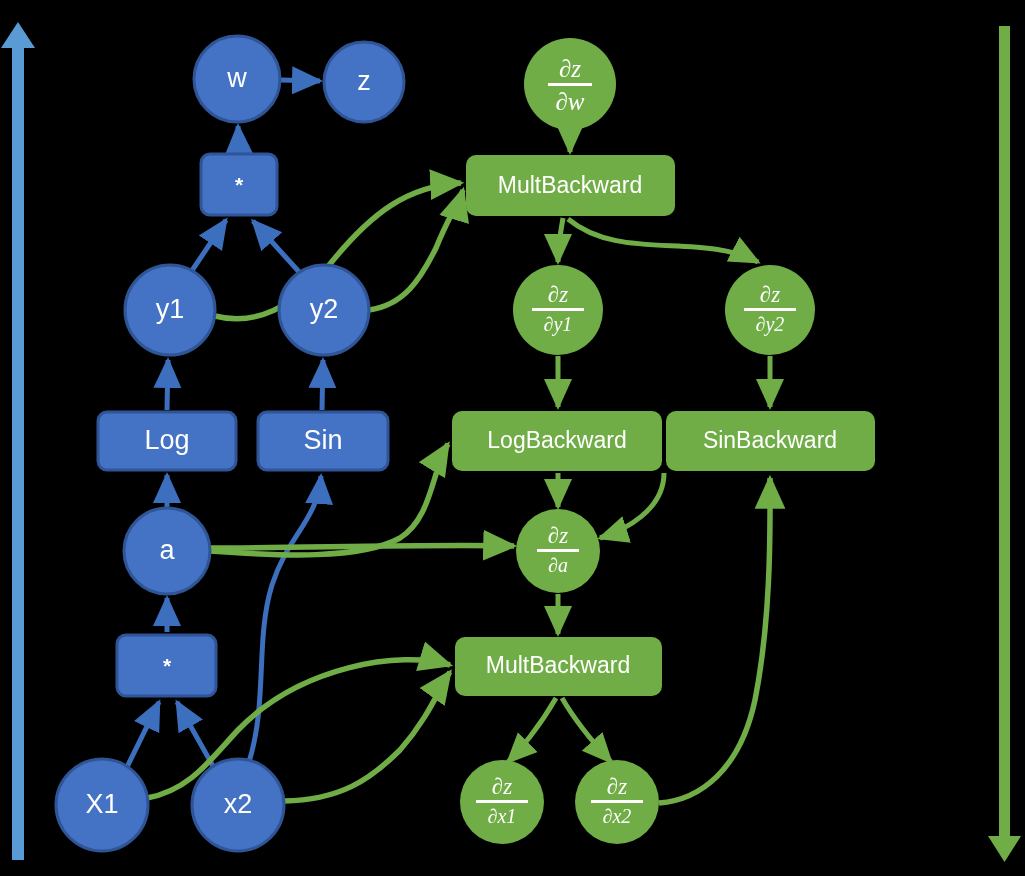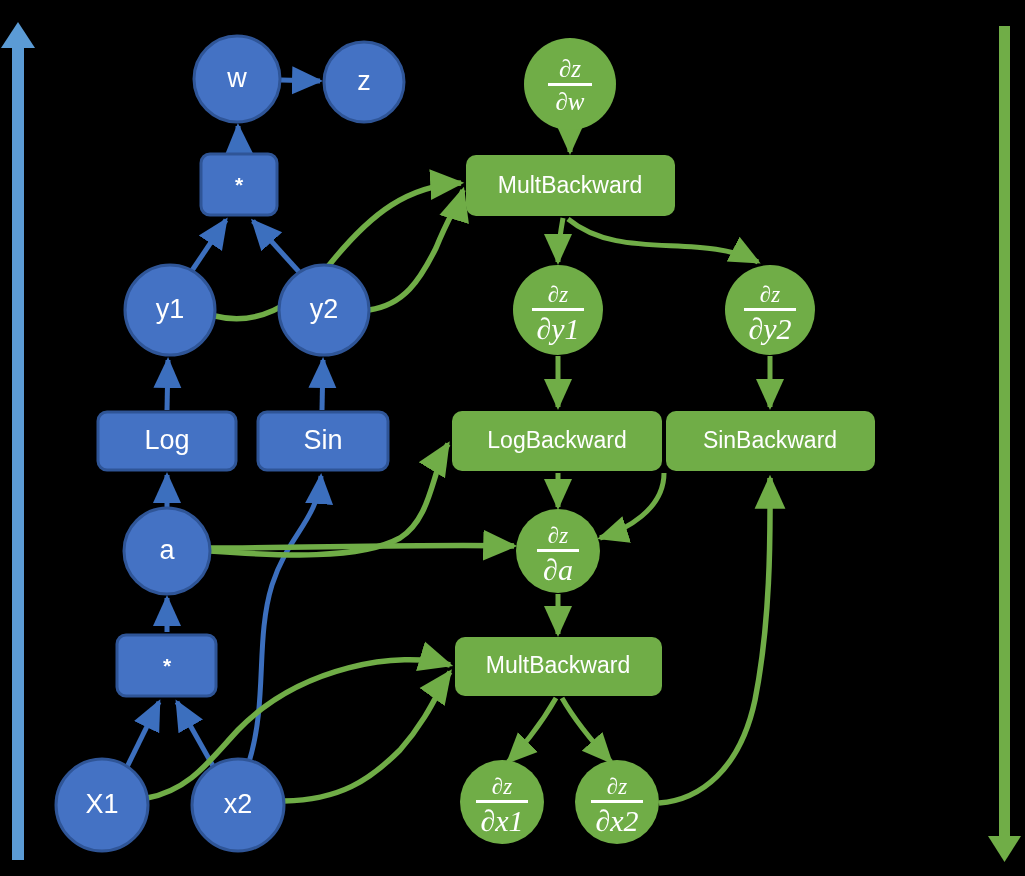--- a/index.html
+++ b/index.html
@@ -58,21 +58,21 @@
   .frac-bar {
     height: 2.5px;
     background: #ffffff;
     margin: 1px auto 2px auto;
   }
   .frac-den {
     font-size: 25px;
     padding: 1px 4px 0 4px;
   }
   .frac-small .frac-num { font-size: 23px; }
-  .frac-small .frac-den { font-size: 30px; }
+  .frac-small .frac-den { font-size: 20px; }
 </style>
 </head>
 <body>
 
 <div id="canvas">
 
   <svg id="graph-svg" viewBox="0 0 1025 876">
     <defs>
       <marker id="arrow-blue" markerWidth="7" markerHeight="7" refX="5.6" refY="3.2" orient="auto" markerUnits="strokeWidth">
         <path d="M0,0.4 L6.2,3.2 L0,6 z" fill="#3C6FBE"></path>

